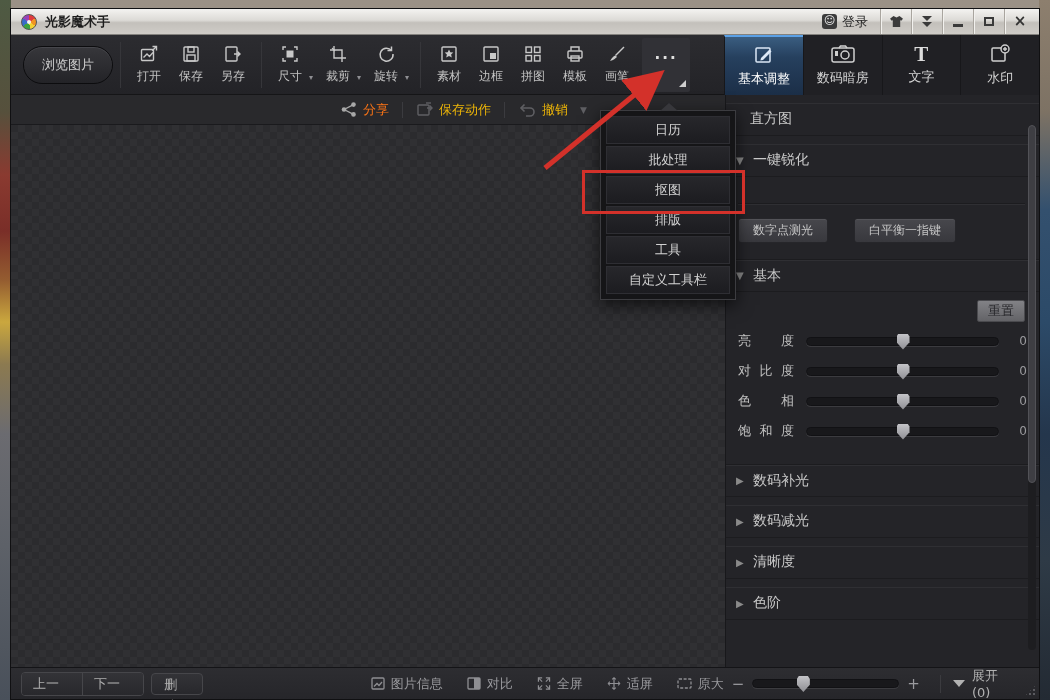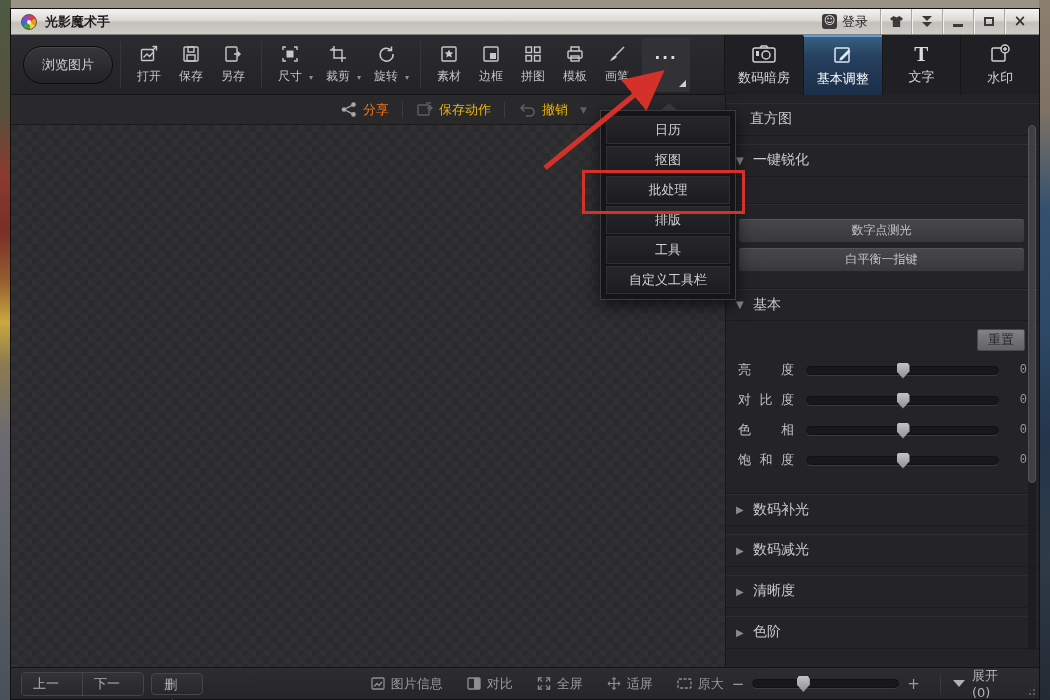--- a/index.html
+++ b/index.html
@@ -88,29 +88,29 @@
   .panel { flex:1; background:#242428; position:relative; overflow:hidden; }
   .p-header { height:33px; display:flex; align-items:center; padding-left:10px;
     color:#cacaca; font-size:14px; border-bottom:1px solid #1c1c1f; box-shadow:inset 0 1px 0 #2f2f33;margin-top:8px; }
   .p-arrow { color:#8a8a8a; font-size:10px; margin-right:7px; width:10px; }
   .onekey-body { padding:12px 14px 0 12px; }
   .pgrid { display:grid; grid-template-columns:repeat(3,1fr); gap:8px 10px; }
   .pbtn { height:25px; background:linear-gradient(180deg,#47474c,#38383d); border:1px solid #26262a;
     border-radius:3px; color:#c6c6c6; font-size:12px; display:flex; align-items:center; justify-content:center;
     box-shadow:inset 0 1px 0 #535358; white-space:nowrap; }
   .p-div { margin:14px 0; border-top:1px solid #1c1c1f; box-shadow:0 1px 0 #2f2f33; }
-  .extra-row { display:flex; gap:4px;flex-direction:column; }
+  .extra-row { display:flex; gap:26px; }
   .extra-row .pbtn { padding:0 14px; }
   .basic-sec { margin-top:16px; }
   .basic-body { padding:4px 12px 8px 12px; }
   .reset-row { display:flex; justify-content:flex-end; margin:4px 2px 4px 0; }
   .reset-btn { width:48px; height:22px; background:linear-gradient(180deg,#828286,#636367);
     border:1px solid #4a4a4e; border-radius:2px; color:#26262a; font-size:13px;
     display:flex; align-items:center; justify-content:center; }
-  .slider-row { display:flex; align-items:center; height:30px; gap:12px;font-family:Liberation Mono, monospace; }
+  .slider-row { display:flex; align-items:center; height:30px; gap:12px; }
   .s-label { width:56px; color:#c0c0c0; font-size:13px; text-align:justify; text-align-last:justify; }
   .s-track { flex:1; height:9px; background:#18181b; border:1px solid #111114; border-radius:5px;
     box-shadow:0 1px 0 #3b3b3f; position:relative; }
   .s-handle { position:absolute; left:50%; top:-4px; margin-left:-6px; width:13px; height:16px;
     background:linear-gradient(180deg,#c4c4c8,#8e8e93);
     clip-path:polygon(15% 0,85% 0,100% 18%,100% 55%,50% 100%,0 55%,0 18%); }
   .s-value { width:16px; color:#9a9a9e; font-size:12px; text-align:right; }
   .p-scrollbar { position:absolute; right:3px; top:30px; height:525px; width:8px;
     background:#1d1d20; border-radius:4px; }
   .p-thumb { position:absolute; left:0; top:0; width:8px; height:358px;
@@ -323,35 +323,35 @@
         <span class="tlbl">画笔</span>
       </div>
 
       <div class="more-btn">
         <span class="more-dots">···</span>
         <span class="more-corner"></span>
       </div>
     </div>
 
     <div class="right-tabs">
+      <div class="rtab active">
+        <svg class="ic" width="22" height="22" viewBox="0 0 22 22" fill="none" stroke="#dce8f6" stroke-width="1.5">
+            <rect x="3" y="4" width="14" height="14" rx="1"></rect>
+            <path d="M8 14 l8.5-8.5 2 2 L10 16 l-2.6 .6 z" fill="#dce8f6" stroke="none"></path>
+          </svg>
+        <span>基本调整</span>
+      </div>
       <div class="rtab">
         <svg class="ic" width="26" height="22" viewBox="0 0 26 22" fill="none" stroke="#cfcfcf" stroke-width="1.5">
             <rect x="2" y="5" width="22" height="14" rx="2"></rect>
             <circle cx="15" cy="12" r="4"></circle>
             <rect x="5" y="8" width="3" height="5" fill="#cfcfcf" stroke="none"></rect>
             <path d="M9 5 l1.5-2 h5 l1.5 2"></path>
           </svg>
         <span>数码暗房</span>
-      </div>
-      <div class="rtab active">
-        <svg class="ic" width="22" height="22" viewBox="0 0 22 22" fill="none" stroke="#dce8f6" stroke-width="1.5">
-            <rect x="3" y="4" width="14" height="14" rx="1"></rect>
-            <path d="M8 14 l8.5-8.5 2 2 L10 16 l-2.6 .6 z" fill="#dce8f6" stroke="none"></path>
-          </svg>
-        <span>基本调整</span>
       </div>
       <div class="rtab">
         <span class="t-glyph">T</span>
         <span>文字</span>
       </div>
       <div class="rtab">
         <svg class="ic" width="22" height="22" viewBox="0 0 22 22" fill="none" stroke="#cfcfcf" stroke-width="1.5">
             <rect x="3" y="5" width="13" height="13" rx="1"></rect>
             <circle cx="16" cy="6" r="4" fill="#202024"></circle>
             <path d="M16 4 v4 M14 6 h4"></path>
@@ -530,22 +530,22 @@
           <span>展开(0)</span>
         </div>
       </div>
       <div class="resize-grip"></div>
     </div>
   </div>
 
   <div class="menu">
     <div class="menu-notch"></div>
     <div class="menu-item">日历</div>
+    <div class="menu-item">批处理</div>
     <div class="menu-item">抠图</div>
-    <div class="menu-item">批处理</div>
     <div class="menu-item">排版</div>
     <div class="menu-item">工具</div>
     <div class="menu-item">自定义工具栏</div>
   </div>
 
   <div class="anno-rect"></div>
   <svg class="anno-arrow" viewBox="0 0 200 140">
     <defs>
       <marker id="ah" markerWidth="8" markerHeight="8" refX="5.5" refY="4" orient="auto">
         <polygon points="0 0, 8 4, 0 8" fill="#d3312a"></polygon>

